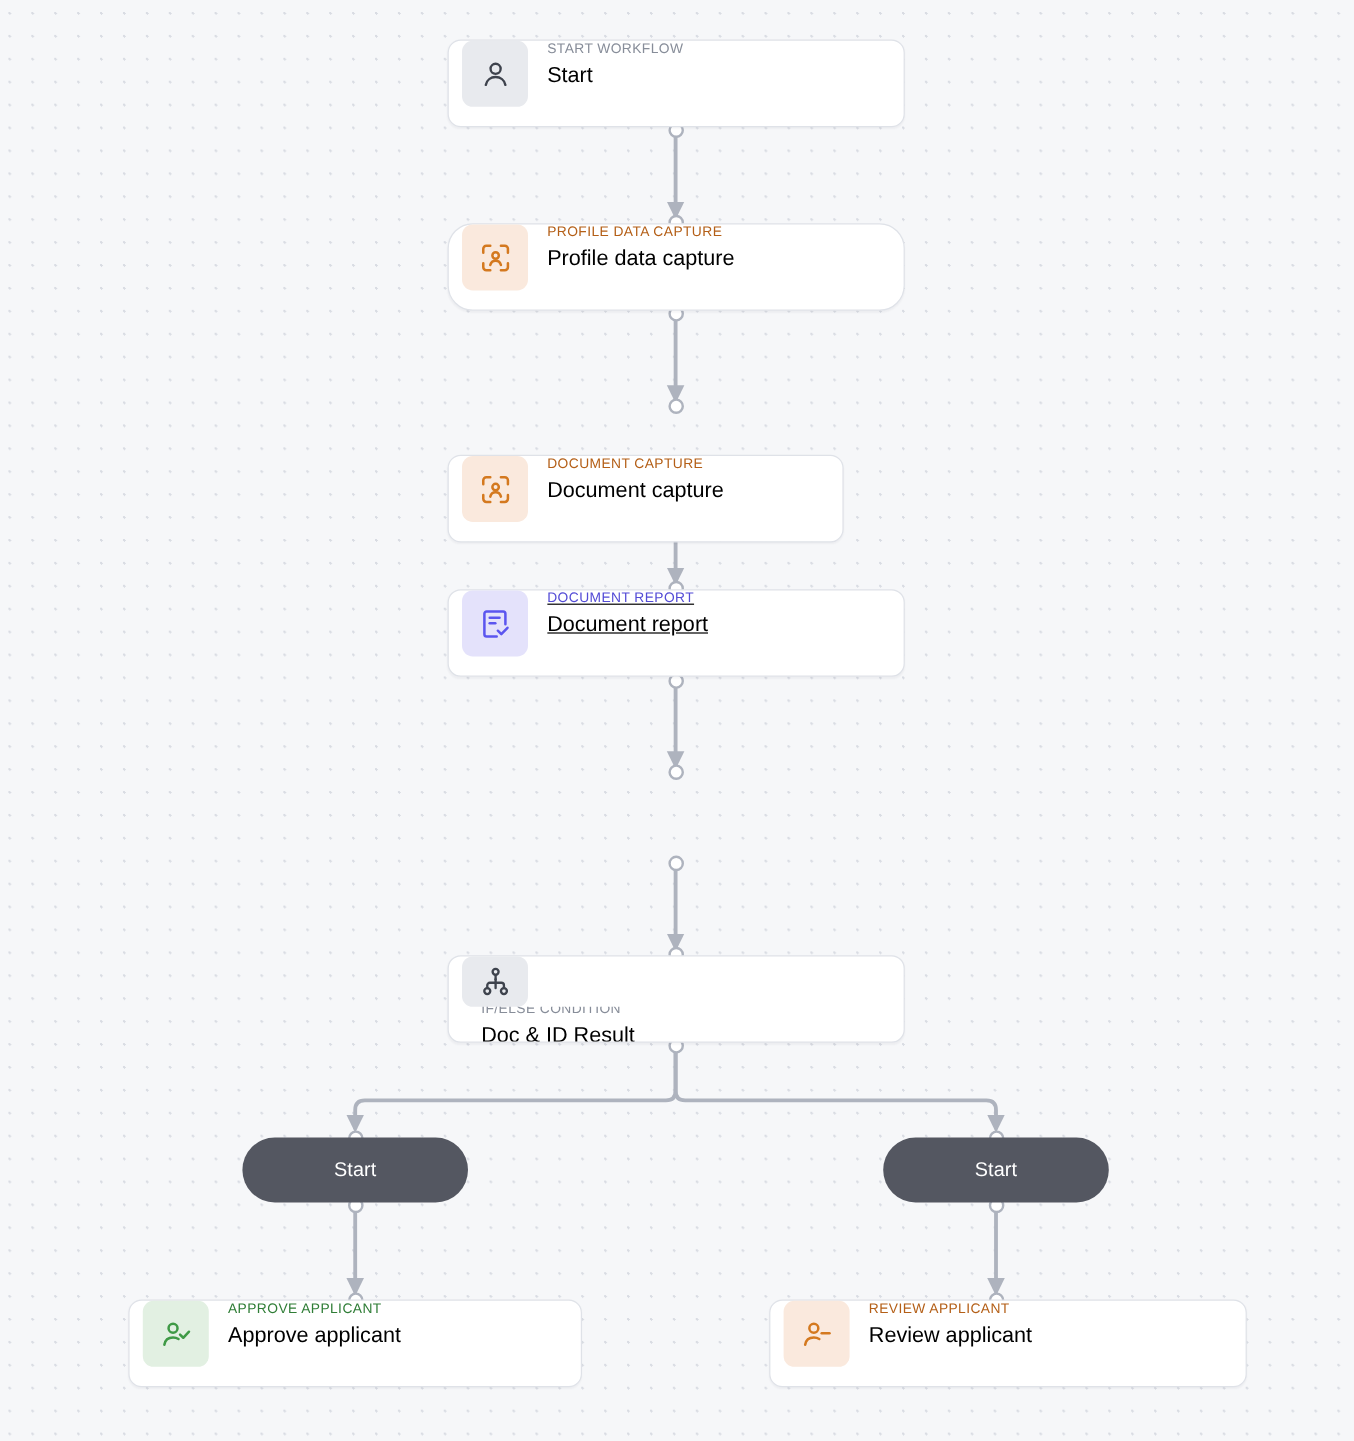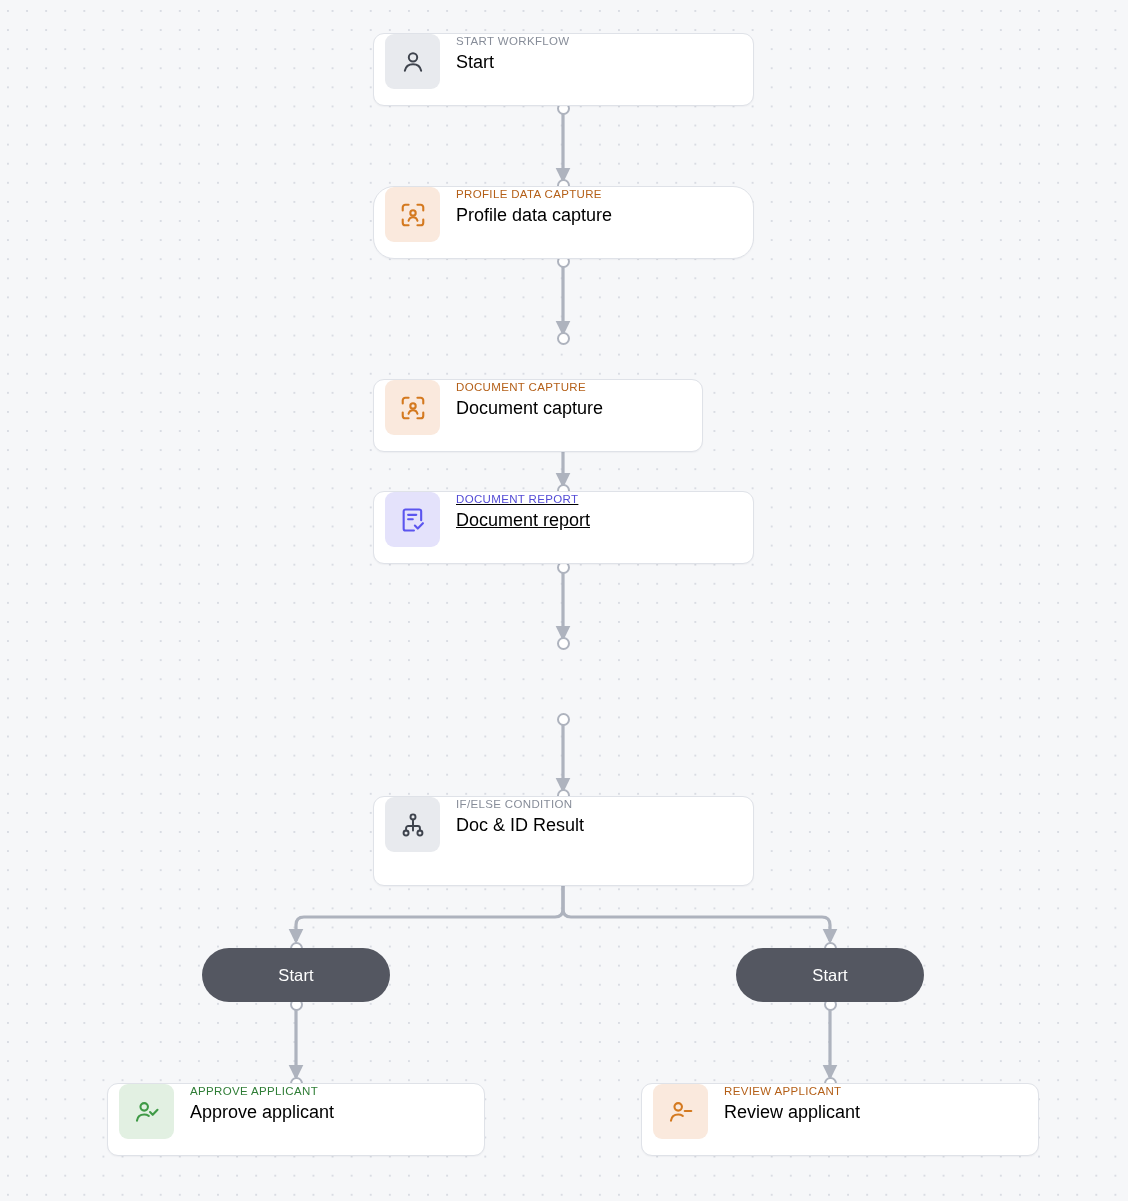--- a/index.html
+++ b/index.html
@@ -217,21 +217,21 @@
         <path d="M13.6 16.8l2.5 2.5 4.4-4.6"></path>
       </svg>
     </div>
     <div class="node-text">
       <div class="kicker kick-violet">DOCUMENT REPORT</div>
       <div class="title">Document report</div>
     </div>
   </div>
 
 
-  <div class="node" style="left:373px; top:796px; width:381px; height:90px;">
+  <div class="node" style="left:373px; top:796px; width:381px; height:73px;flex-direction:column;">
     <div class="node-icon tile-gray">
       <svg width="26" height="26" viewBox="0 0 24 24" fill="none" stroke="#3e434d" stroke-width="1.8" stroke-linecap="round" stroke-linejoin="round">
         <circle cx="12" cy="4.5" r="2.3"></circle>
         <circle cx="5.6" cy="19.3" r="2.3"></circle>
         <circle cx="18.4" cy="19.3" r="2.3"></circle>
         <path d="M12 6.8v3.3"></path>
         <path d="M5.6 17v-2.1a2 2 0 0 1 2-2h8.8a2 2 0 0 1 2 2V17"></path>
         <path d="M12 10.1v6.9"></path>
       </svg>
     </div>

